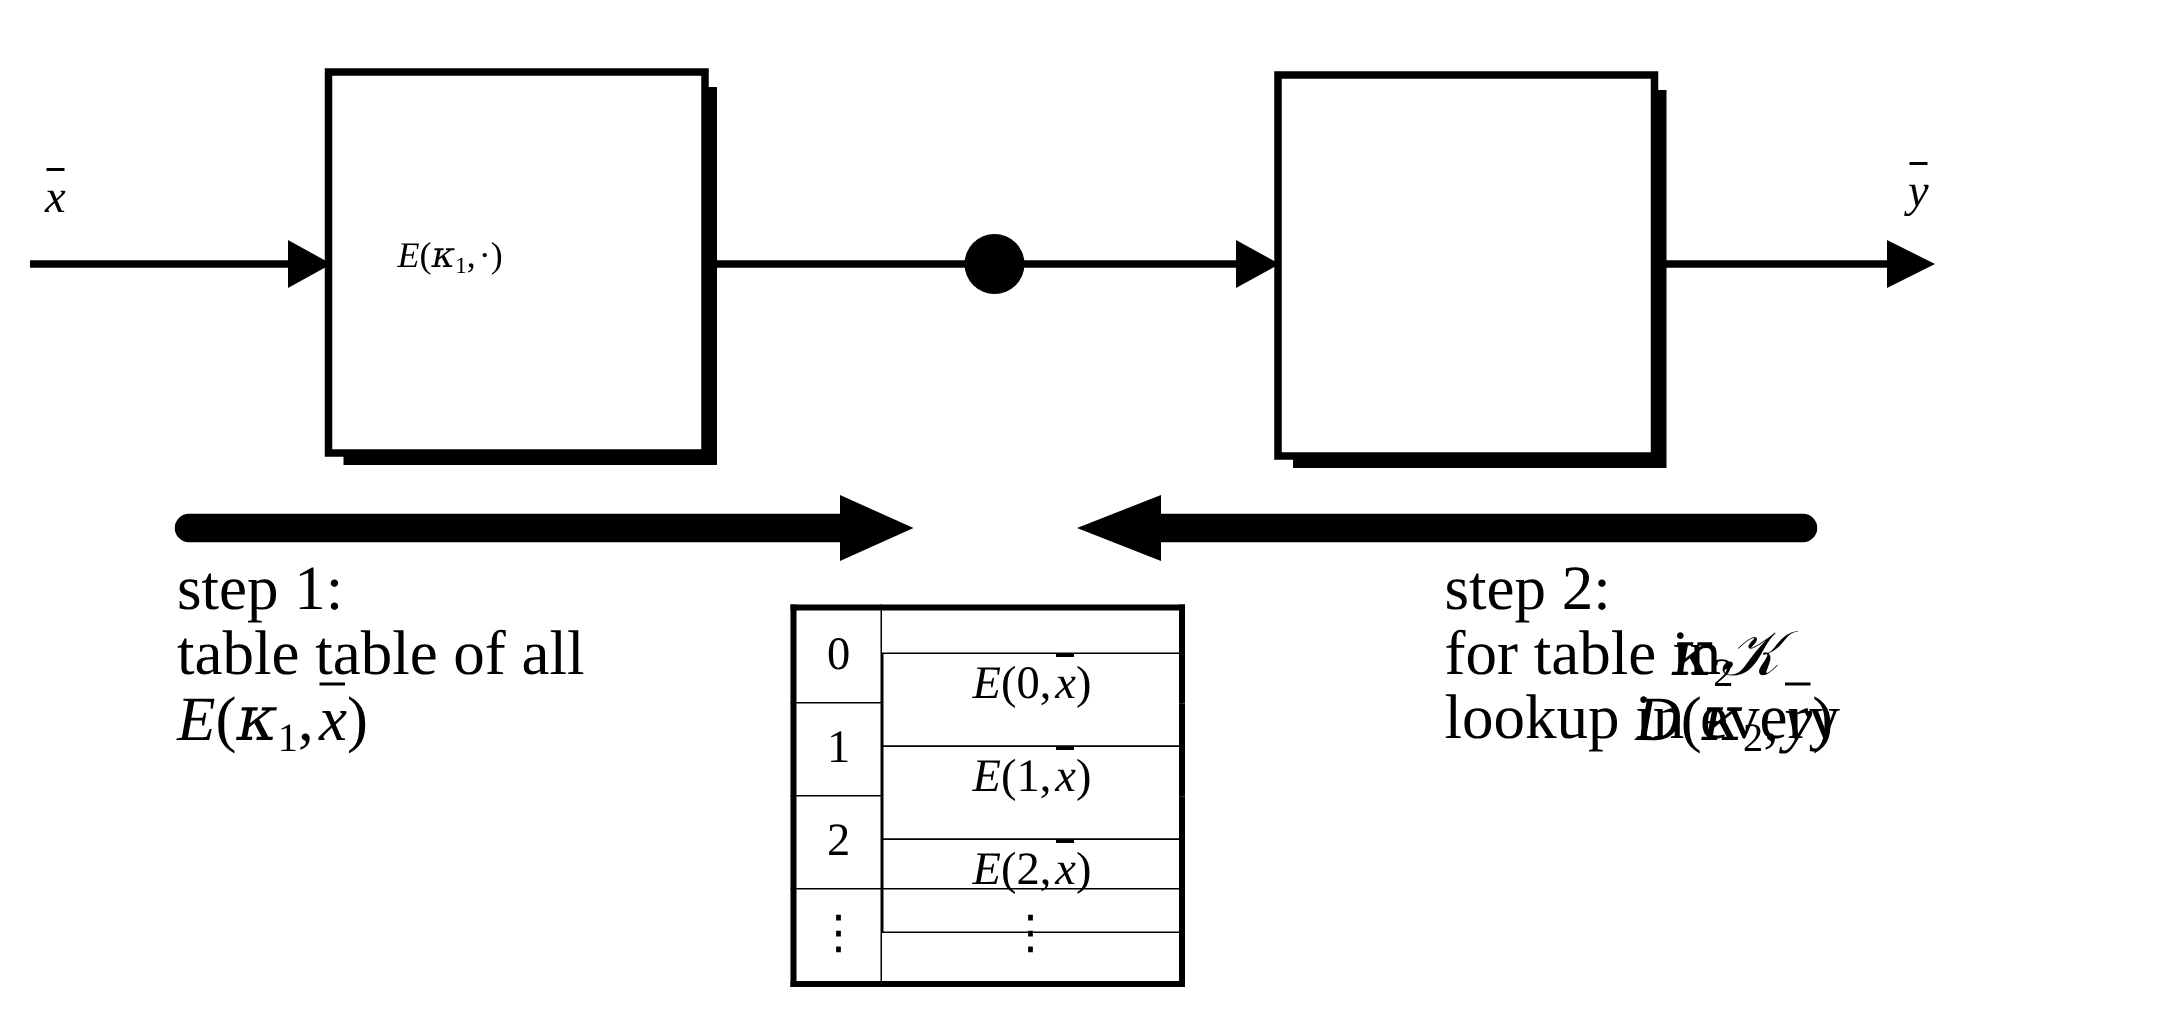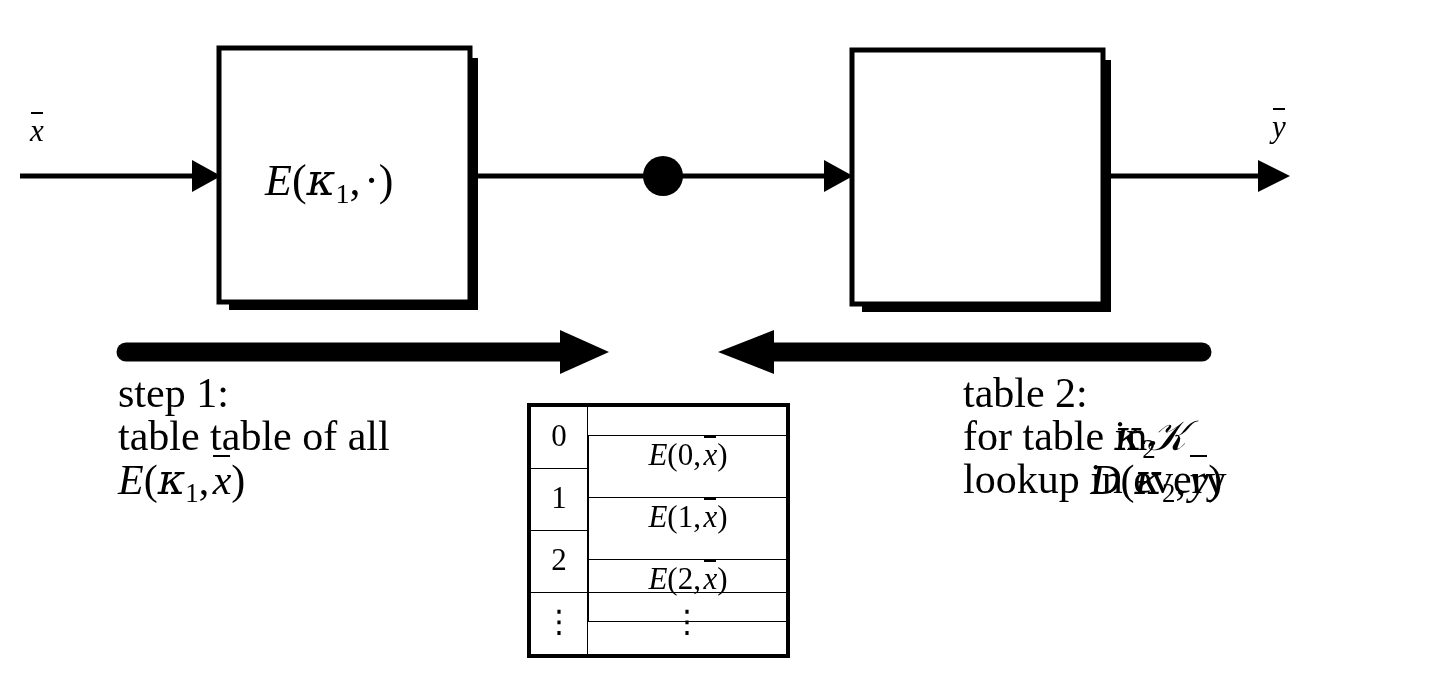--- a/index.html
+++ b/index.html
@@ -29,21 +29,21 @@
     font-style: italic;
     color: #000;
     white-space: nowrap;
     line-height: 1;
   }
   .plain {
     font-style: normal;
   }
   
   .box-label {
-    font-size: 44px;
+    font-size: 24px;
   }
   .box-label .fn { font-style: italic; }
   
   .ovl {
     position: relative;
     display: inline-block;
     padding-top: 1px;
   }
   .ovl::before {
     content: "";
@@ -143,21 +143,21 @@
 
   <div class="step-block" style="left:118px; top:372px;">
     <span class="ln">step 1:</span>
     <span class="ln">table table of all</span>
     <span class="ln math">
       <span class="fn">E</span><span class="plain">(</span><span class="kap">κ</span><span class="sub">1</span><span class="plain">,</span> <span class="ovl">x</span><span class="plain">)</span>
     </span>
   </div>
 
   <div class="step-block" style="left:963px; top:372px;">
-    <span class="ln">table 2:</span>
+    <span class="ln">step 2:</span>
     <span class="ln">
       <span>for table</span>
       <span class="math"><span class="kap">κ</span><span class="sub">2</span></span>
       <span>in</span>
       <span class="math" style="font-family:'DejaVu Serif',serif;">𝒦</span>
     </span>
     <span class="ln">
       <span>lookup</span>
       <span class="math"><span class="fn">D</span><span class="plain">(</span><span class="kap">κ</span><span class="sub">2</span><span class="plain">,</span> <span class="ovl">y</span><span class="plain">)</span></span>
       <span>in every</span>

